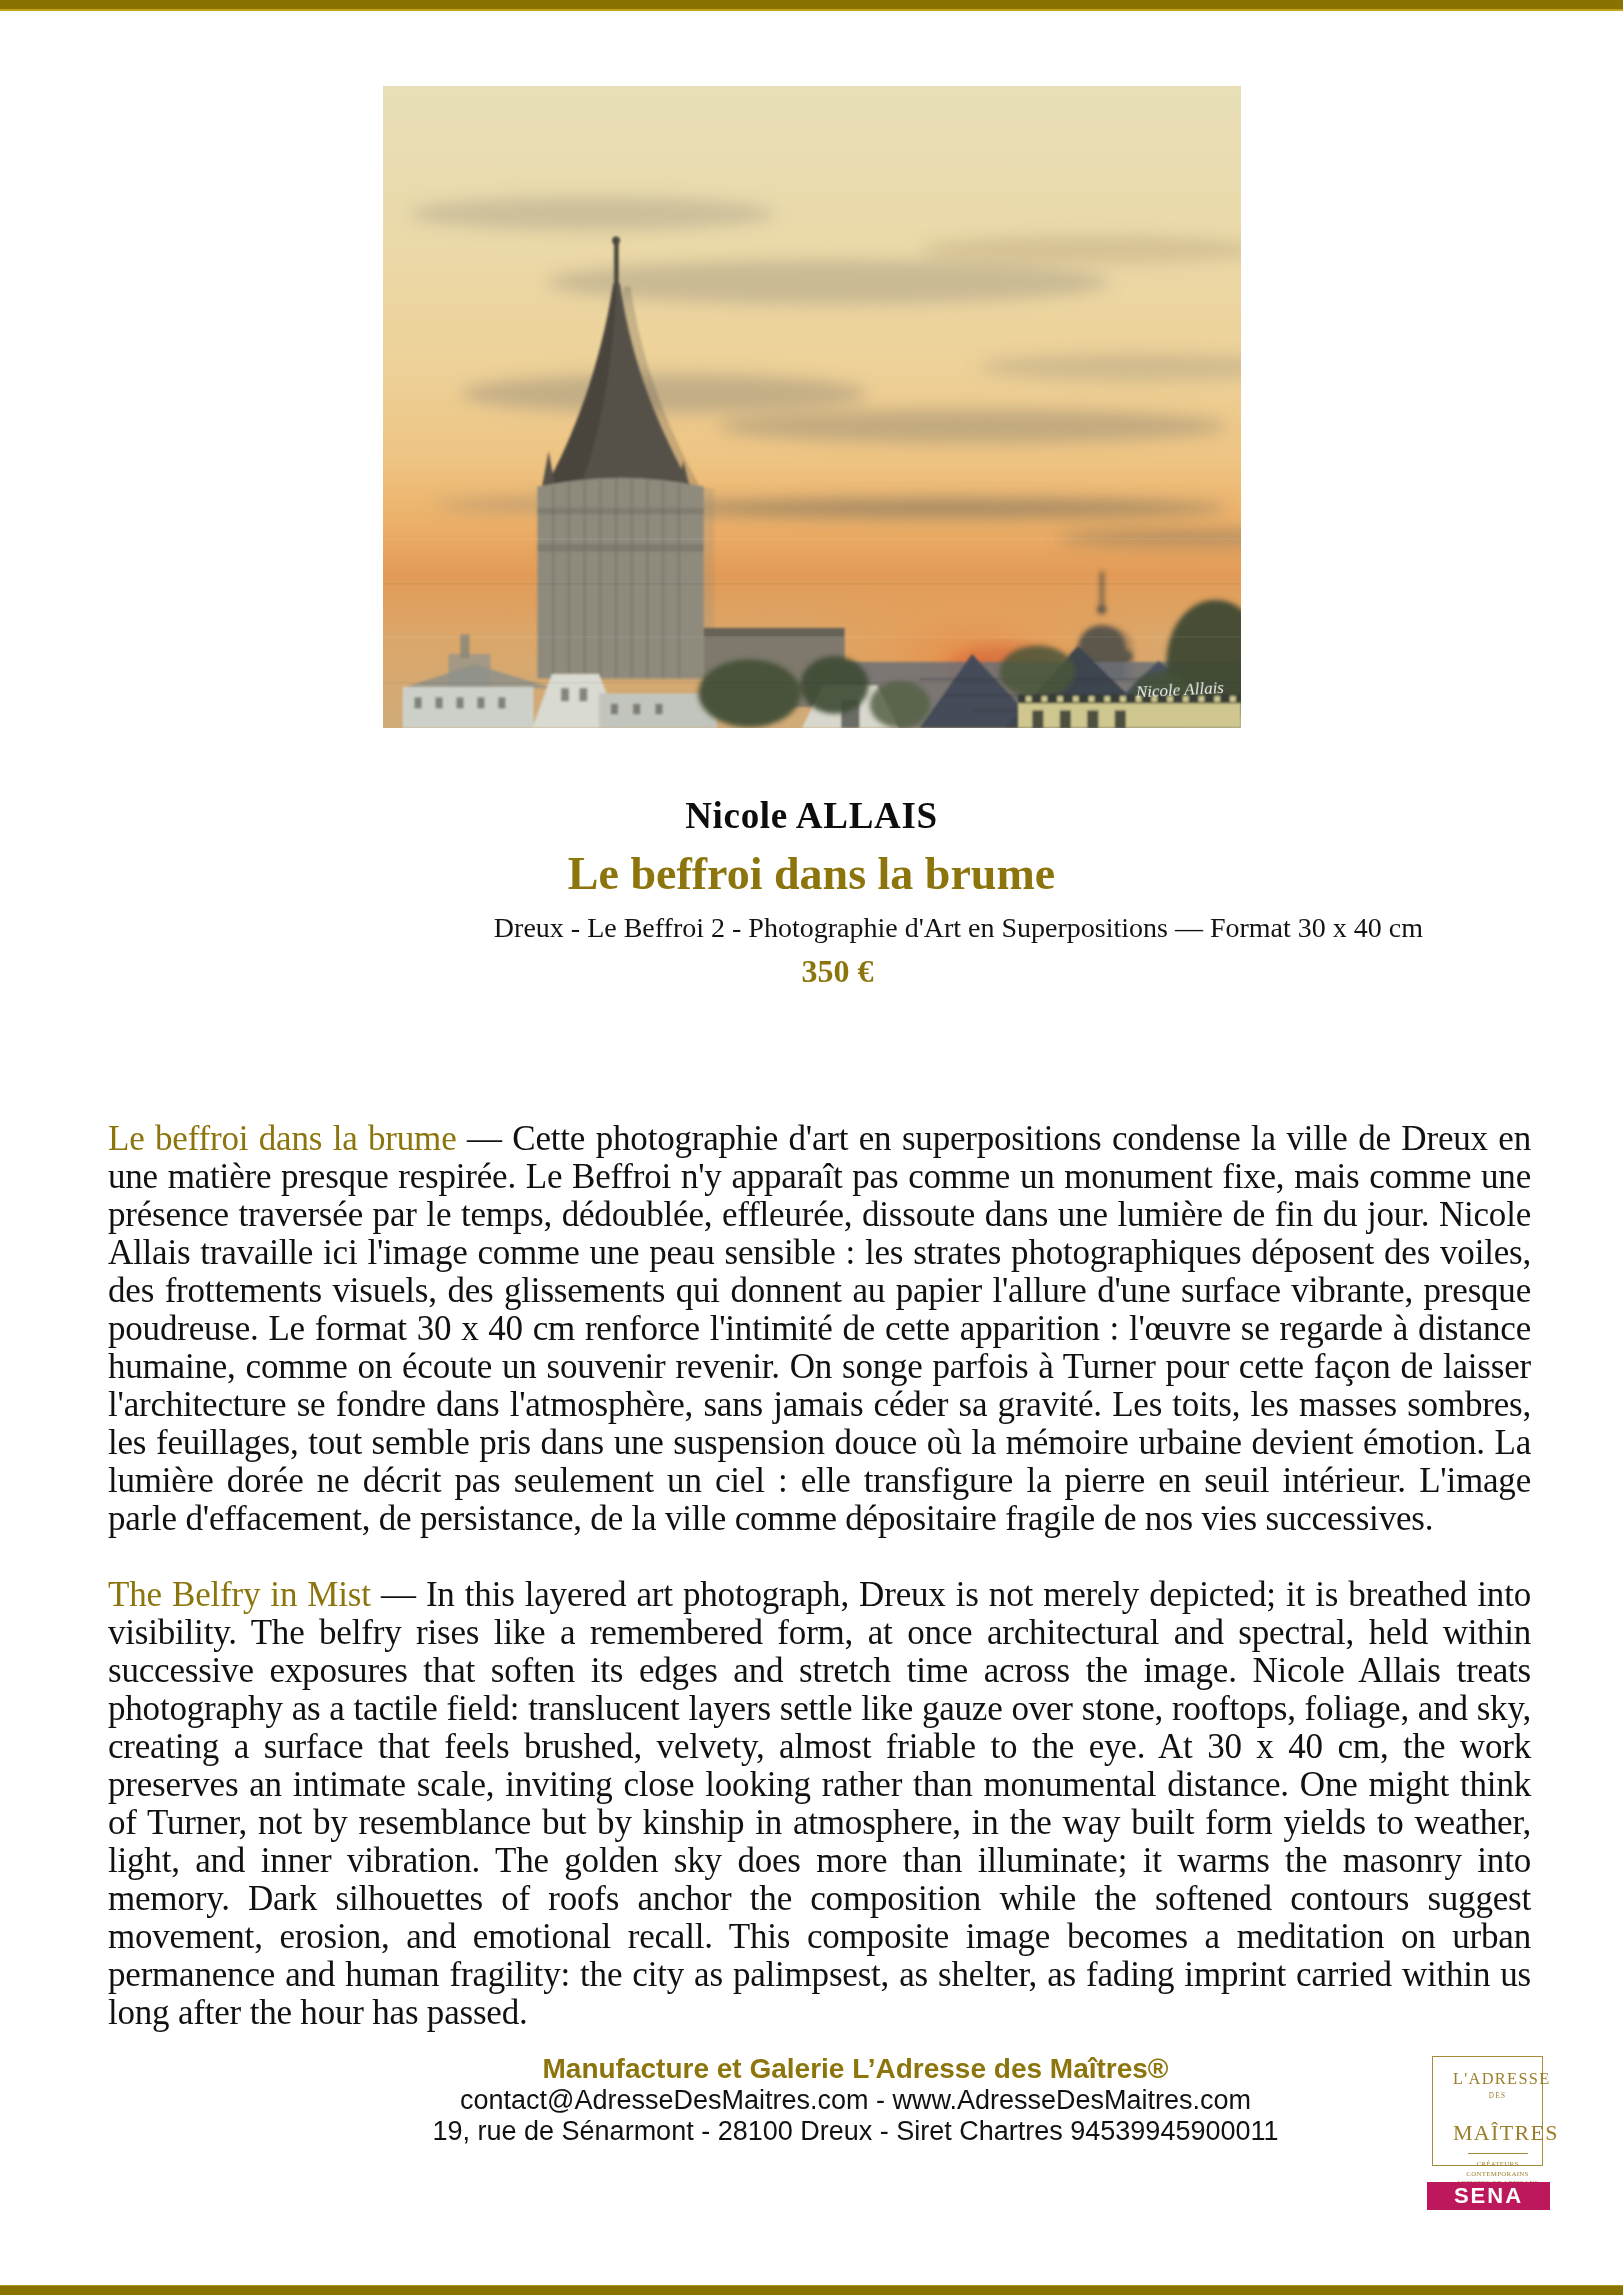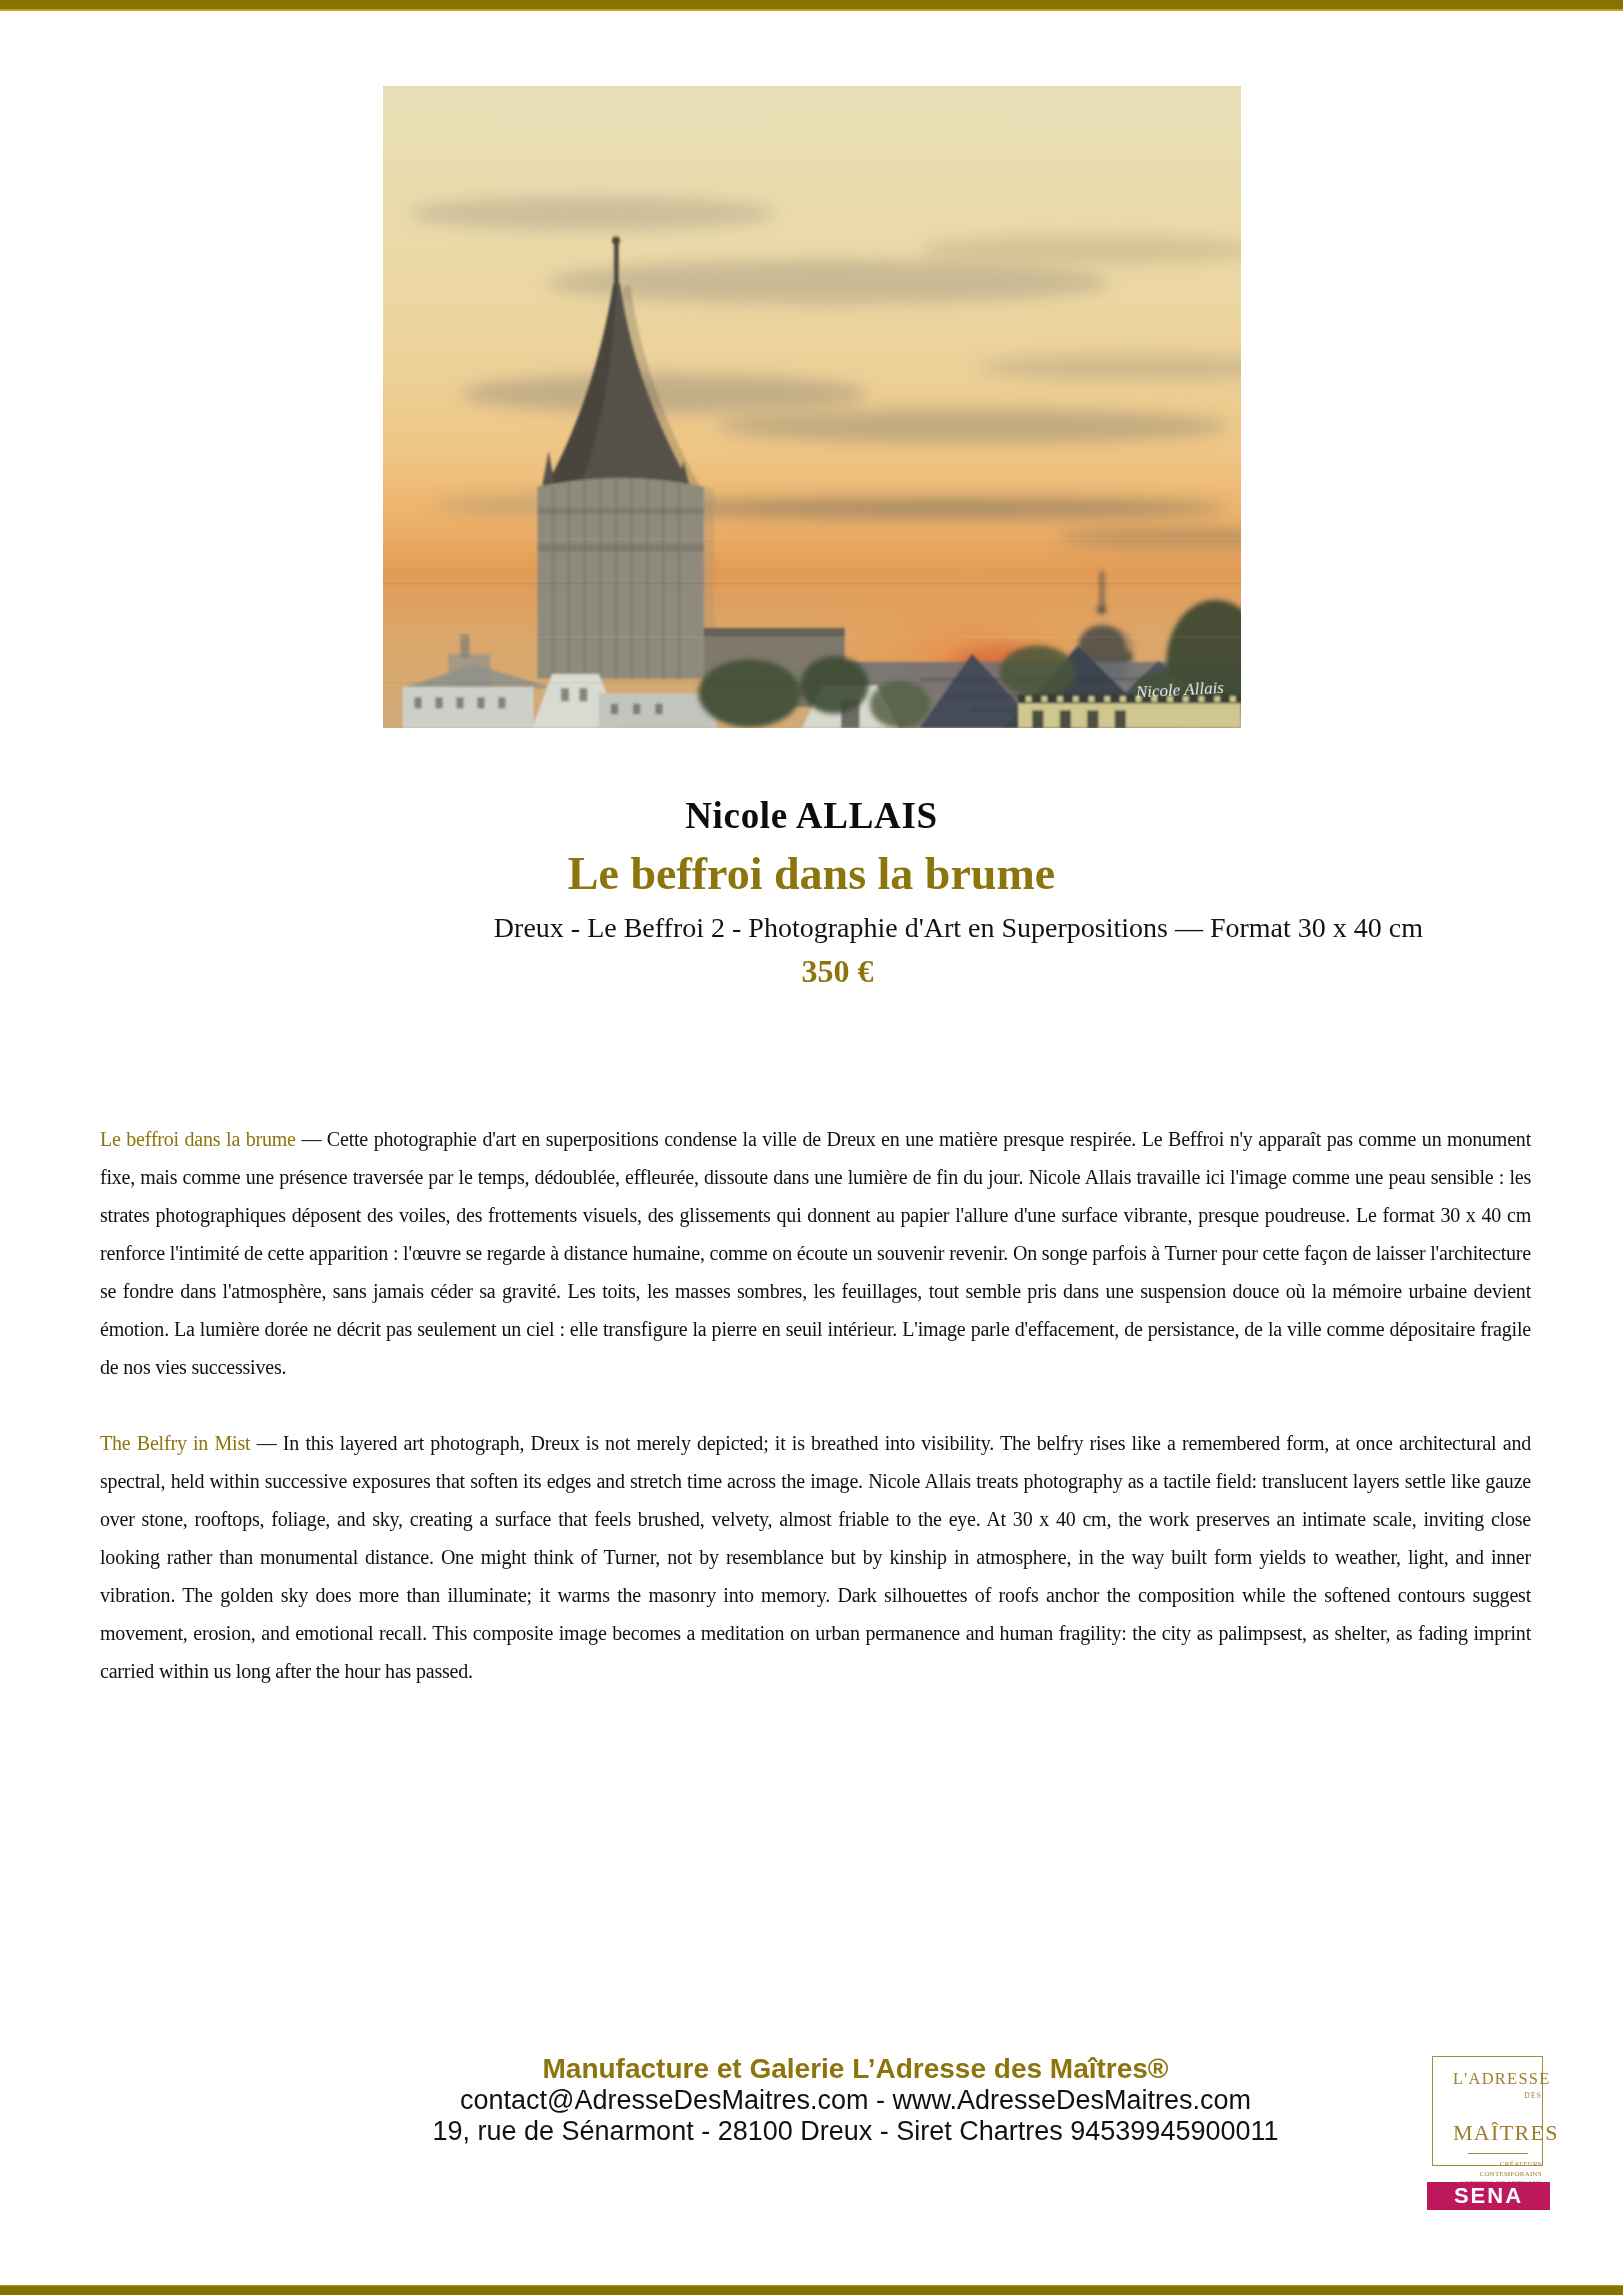--- a/index.html
+++ b/index.html
@@ -22,33 +22,33 @@
                font-size:37px;font-weight:bold;color:#0d0d0d;letter-spacing:0.7px;}
   .artwork-title{position:absolute;left:0;top:847px;width:1623px;text-align:center;
                  font-size:46px;font-weight:bold;color:#8d750e;}
   .artwork-subtitle{position:absolute;left:0;top:912px;width:1423px;text-align:right;
                     font-size:28px;color:#131313;}
   .artwork-price{position:absolute;left:0;top:953px;width:1623px;text-align:center;
                  font-size:32px;font-weight:bold;color:#8d750e;margin-left:26px;}
 
   
   .descriptions{position:absolute;left:92px;top:1120px;width:1439px;}
-  .descriptions p{margin:0 0 38px 8px;font-size:20px;line-height:38px;
+  .descriptions p{margin:0 0 38px 16px;font-size:35px;line-height:38px;
                   text-align:justify;color:#111111;letter-spacing:-0.2px;}
   .lead-gold{color:#8d750e;}
 
   
   .footer-lines{position:absolute;left:0;top:2053px;width:1623px;text-align:center;
                 font-family:"Liberation Sans",sans-serif;padding-left:44px;}
   .footer-line-gold{font-size:28px;font-weight:bold;color:#8d750e;line-height:32px;}
   .footer-line-dark{font-size:27px;color:#111111;line-height:31px;}
 
   
   .logo-box{position:absolute;left:1432px;top:2056px;width:111px;height:110px;
-            border:1.3px solid #a78b3c;box-sizing:border-box;text-align:right;
+            border:1.3px solid #a78b3c;box-sizing:border-box;text-align:center;
             color:#9c7f2a;font-family:"Liberation Serif",serif;padding-left:20px;}
   .logo-l1{margin-top:11.8px;font-size:16.4px;letter-spacing:1.3px;}
   .logo-l2{margin-top:3.3px;font-size:7.2px;letter-spacing:1.3px;}
   .logo-l3{margin-top:20px;font-size:22px;letter-spacing:1.3px;}
   .logo-rule{width:60px;height:0;border-top:0.7px solid #a78b3c;margin:6.5px auto 5.2px auto;}
   .logo-small{font-size:6.9px;letter-spacing:0.3px;line-height:9.8px;}
   .sena-badge{position:absolute;left:1427px;top:2182px;width:123px;height:27.5px;
               background:#be185d;color:#ffffff;font-family:"Liberation Sans",sans-serif;
               font-weight:bold;font-size:22px;letter-spacing:2px;text-align:center;
               line-height:27.5px;}

